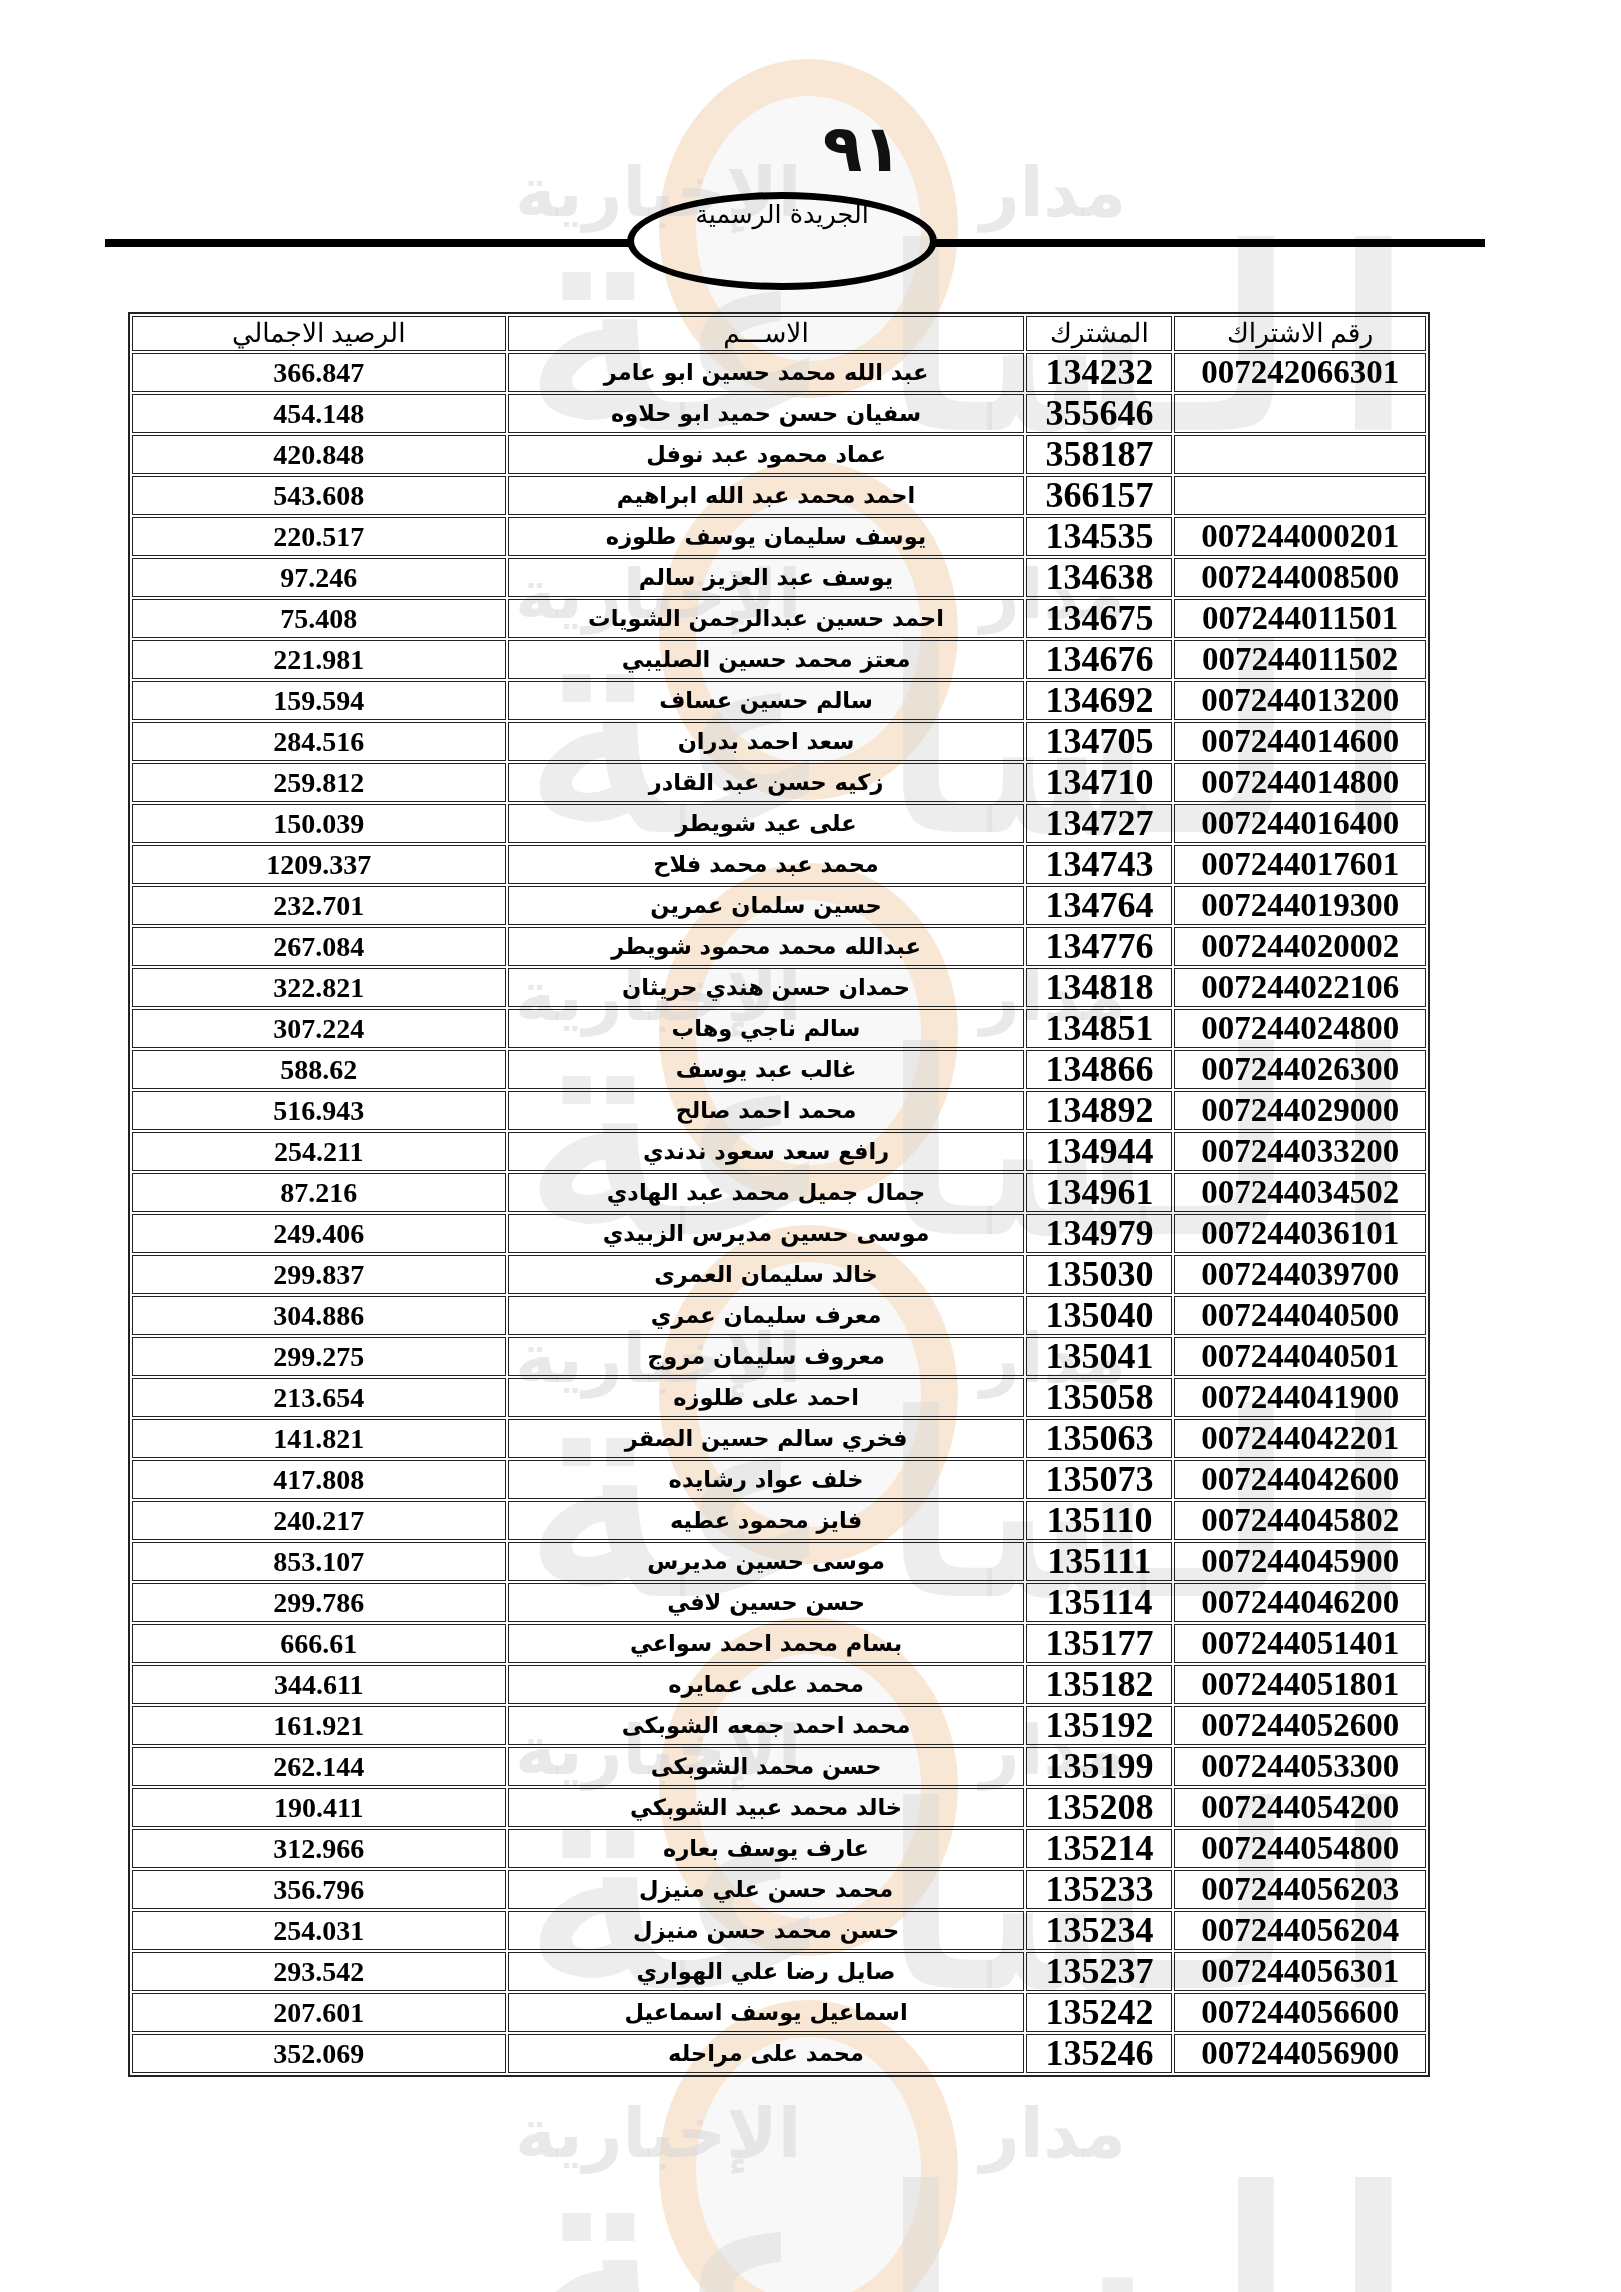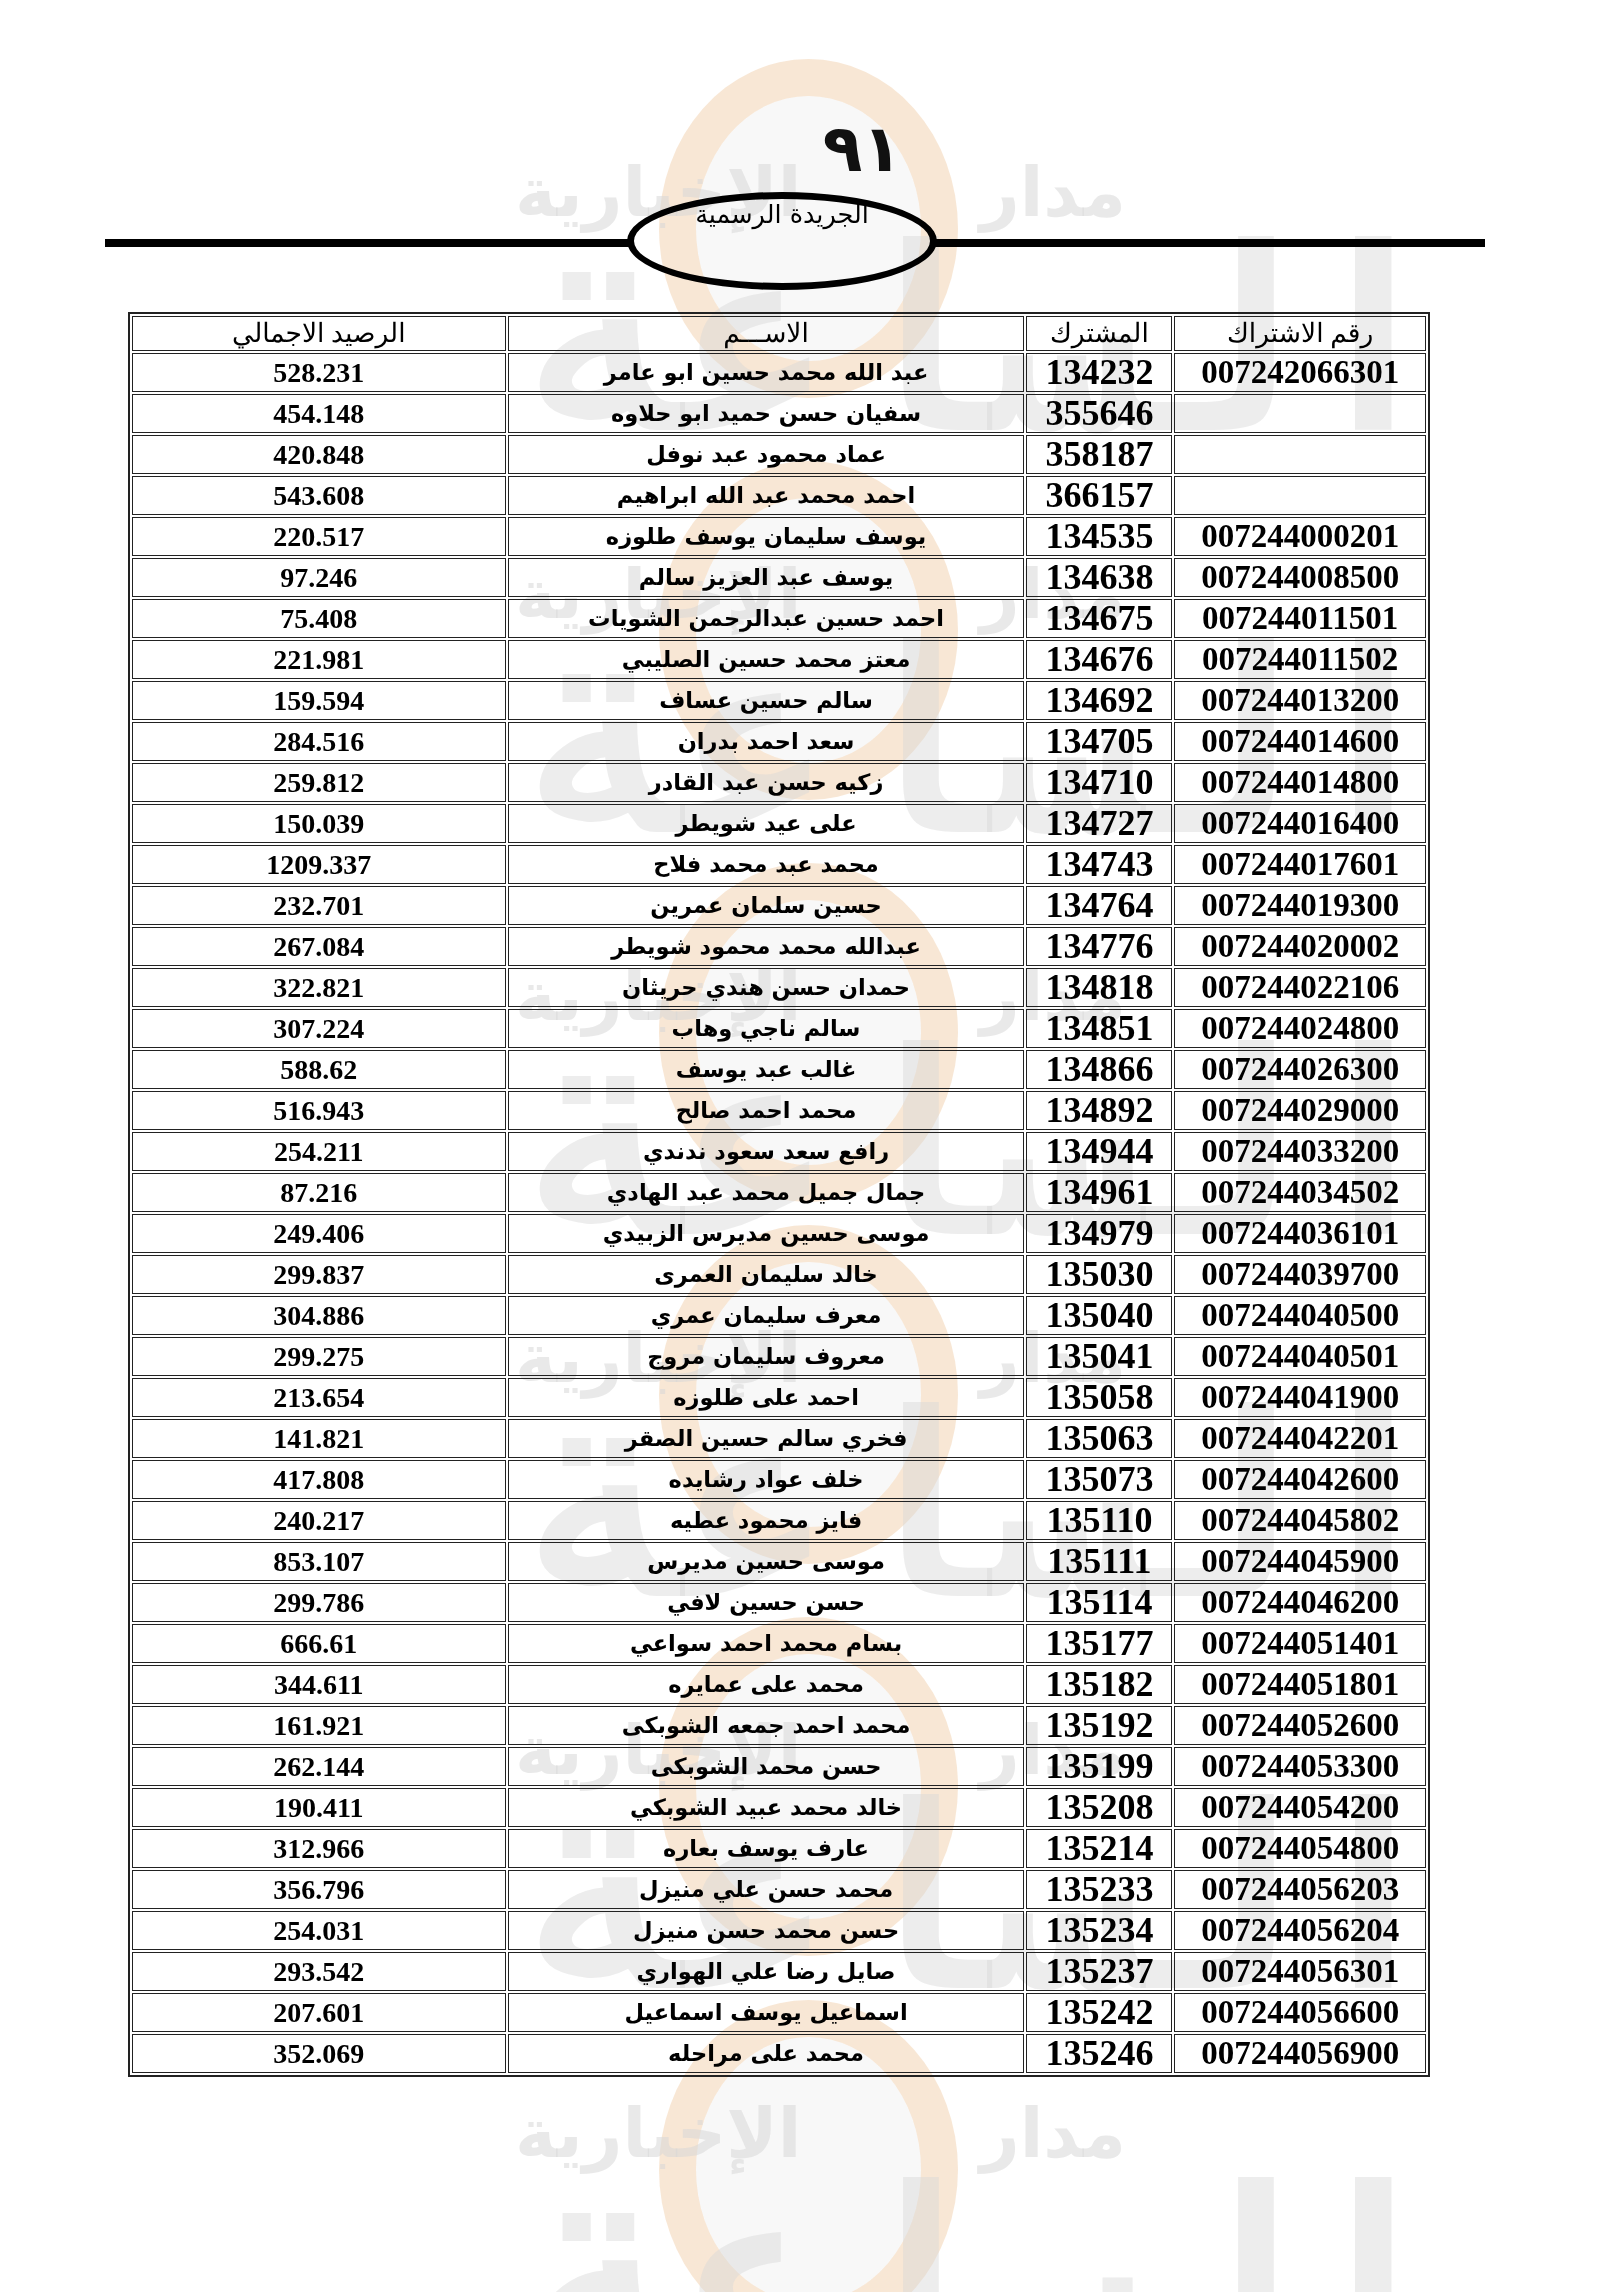--- a/index.html
+++ b/index.html
@@ -76,21 +76,21 @@
       <th>المشترك</th>
       <th>الاســـم</th>
       <th>الرصيد الاجمالي</th>
     </tr>
   </thead>
   <tbody id="tbody">
       <tr>
         <td class="sub-no">007242066301</td>
         <td class="sub">134232</td>
         <td class="name">عبد الله محمد حسين ابو عامر</td>
-        <td class="bal">528.231</td>
+        <td class="bal">366.847</td>
       </tr>
       <tr>
         <td class="sub-no"></td>
         <td class="sub">355646</td>
         <td class="name">سفيان حسن حميد ابو حلاوه</td>
         <td class="bal">454.148</td>
       </tr>
       <tr>
         <td class="sub-no"></td>
         <td class="sub">358187</td>

